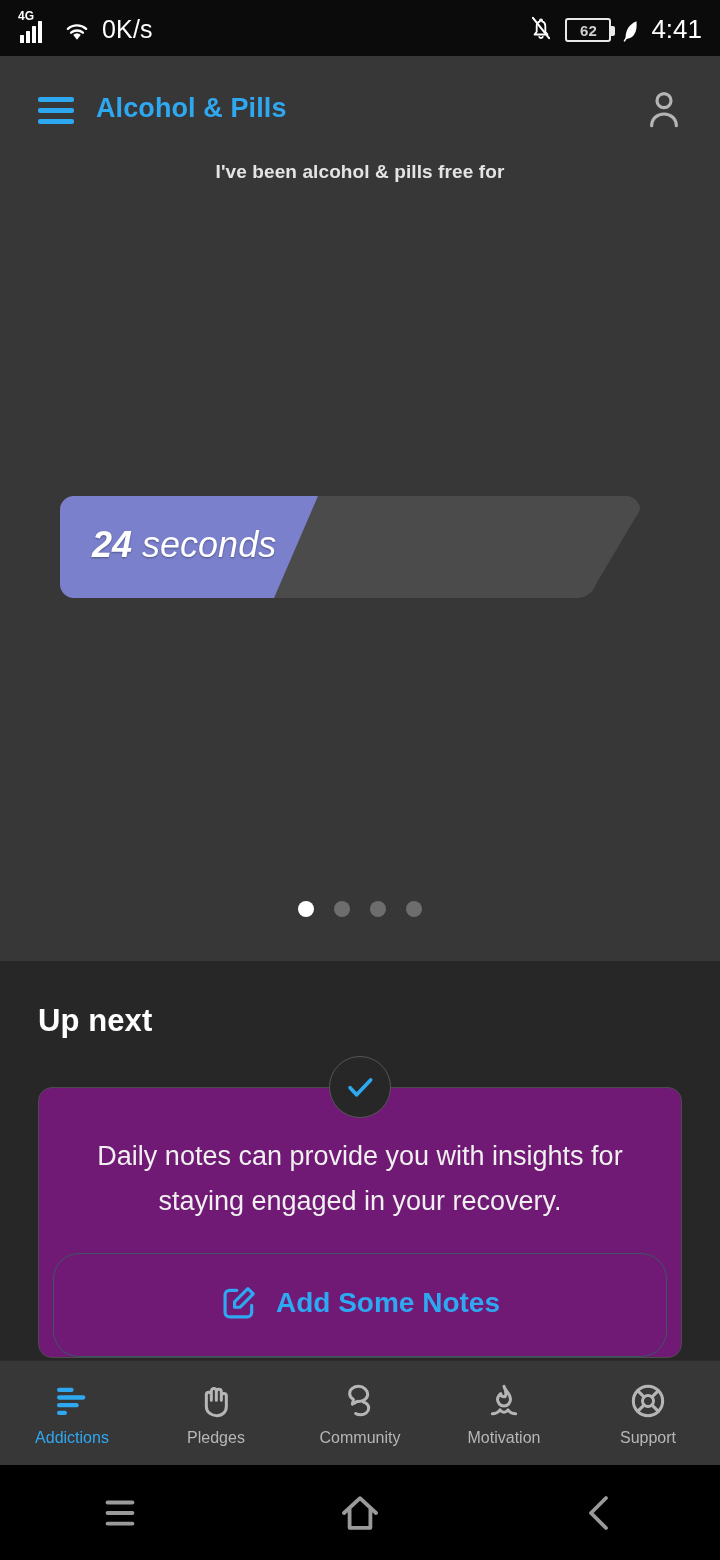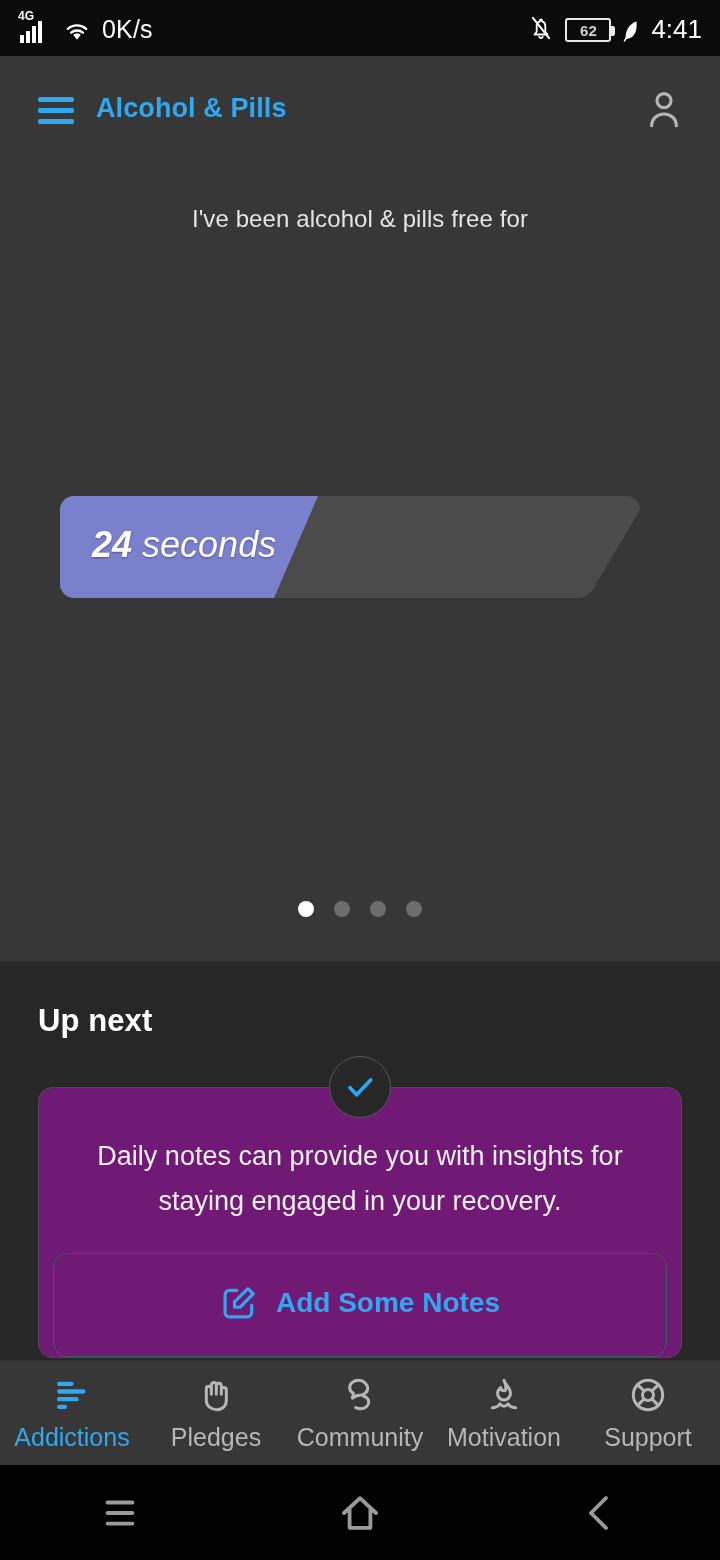--- a/index.html
+++ b/index.html
@@ -53,21 +53,21 @@
   .hamburger i{ display:block; height:5px; background:#2fa8f2; border-radius:2px; }
   .app-title{ font-size:27px; font-weight:bold; color:#2fa8f2; letter-spacing:.1px;}
   .avatar-icon{ width:40px; height:44px; }
 
   
   .pane{
     height:800px; background:#373737; position:relative;
     display:flex; flex-direction:column; align-items:center;
   }
   .pane-caption{
-    font-size:24px; color:#e4e4e4; margin-top:44px; font-weight:400;
+    font-size:19px; color:#e4e4e4; font-weight:700;
     letter-spacing:.1px;
   }
   .progress-zone{
     position:absolute; top:335px; left:0; width:720px; height:110px;
   }
   .prog-track{
     position:absolute; left:60px; top:0; width:580px; height:102px;
   }
   .prog-track svg{ display:block; }
   .prog-label{
@@ -101,39 +101,39 @@
     position:absolute; top:-32px; left:50%; transform:translateX(-50%);
     width:62px; height:62px; border-radius:50%;
     border:1px solid #555; background:#272727;
     display:flex; align-items:center; justify-content:center;
   }
   .card-text{
     font-size:27px; line-height:1.65; color:#f0f0f0; text-align:center;
     padding:0 6px 30px;
   }
   .card-action{
-    border:1px solid #3b5666; border-radius:14px;
+    border:1px solid #3b5666; border-radius:26px;
     margin:0 -14px; padding:30px 16px 34px;
     display:flex; align-items:center; justify-content:center; gap:18px;
     cursor:pointer;
   }
   .action-label{ font-size:28px; font-weight:bold; color:#2fa8f2; }
 
   
   .tabbar{
     position:absolute; left:0; bottom:95px; width:720px; height:105px;
     background:#373737; display:flex; align-items:center;
     border-top:1px solid #2c2c2c;
   }
   .tab{
     flex:1; display:flex; flex-direction:column; align-items:center;
     justify-content:center; gap:7px; cursor:pointer; height:100%;
   }
   .tab-icon{ height:42px; display:flex; align-items:center; justify-content:center;}
-  .tab-label{ font-size:25px; color:#b6b6b6; }
+  .tab-label{ font-size:16px; color:#b6b6b6; }
   .tab.active .tab-label{ color:#2fa8f2; }
 
   
   .sysnav{
     position:absolute; left:0; bottom:0; width:720px; height:95px;
     background:#000; display:flex; align-items:center;
   }
   .sysnav > div{ flex:1; display:flex; align-items:center; justify-content:center; cursor:pointer;}
 </style>
 </head>

